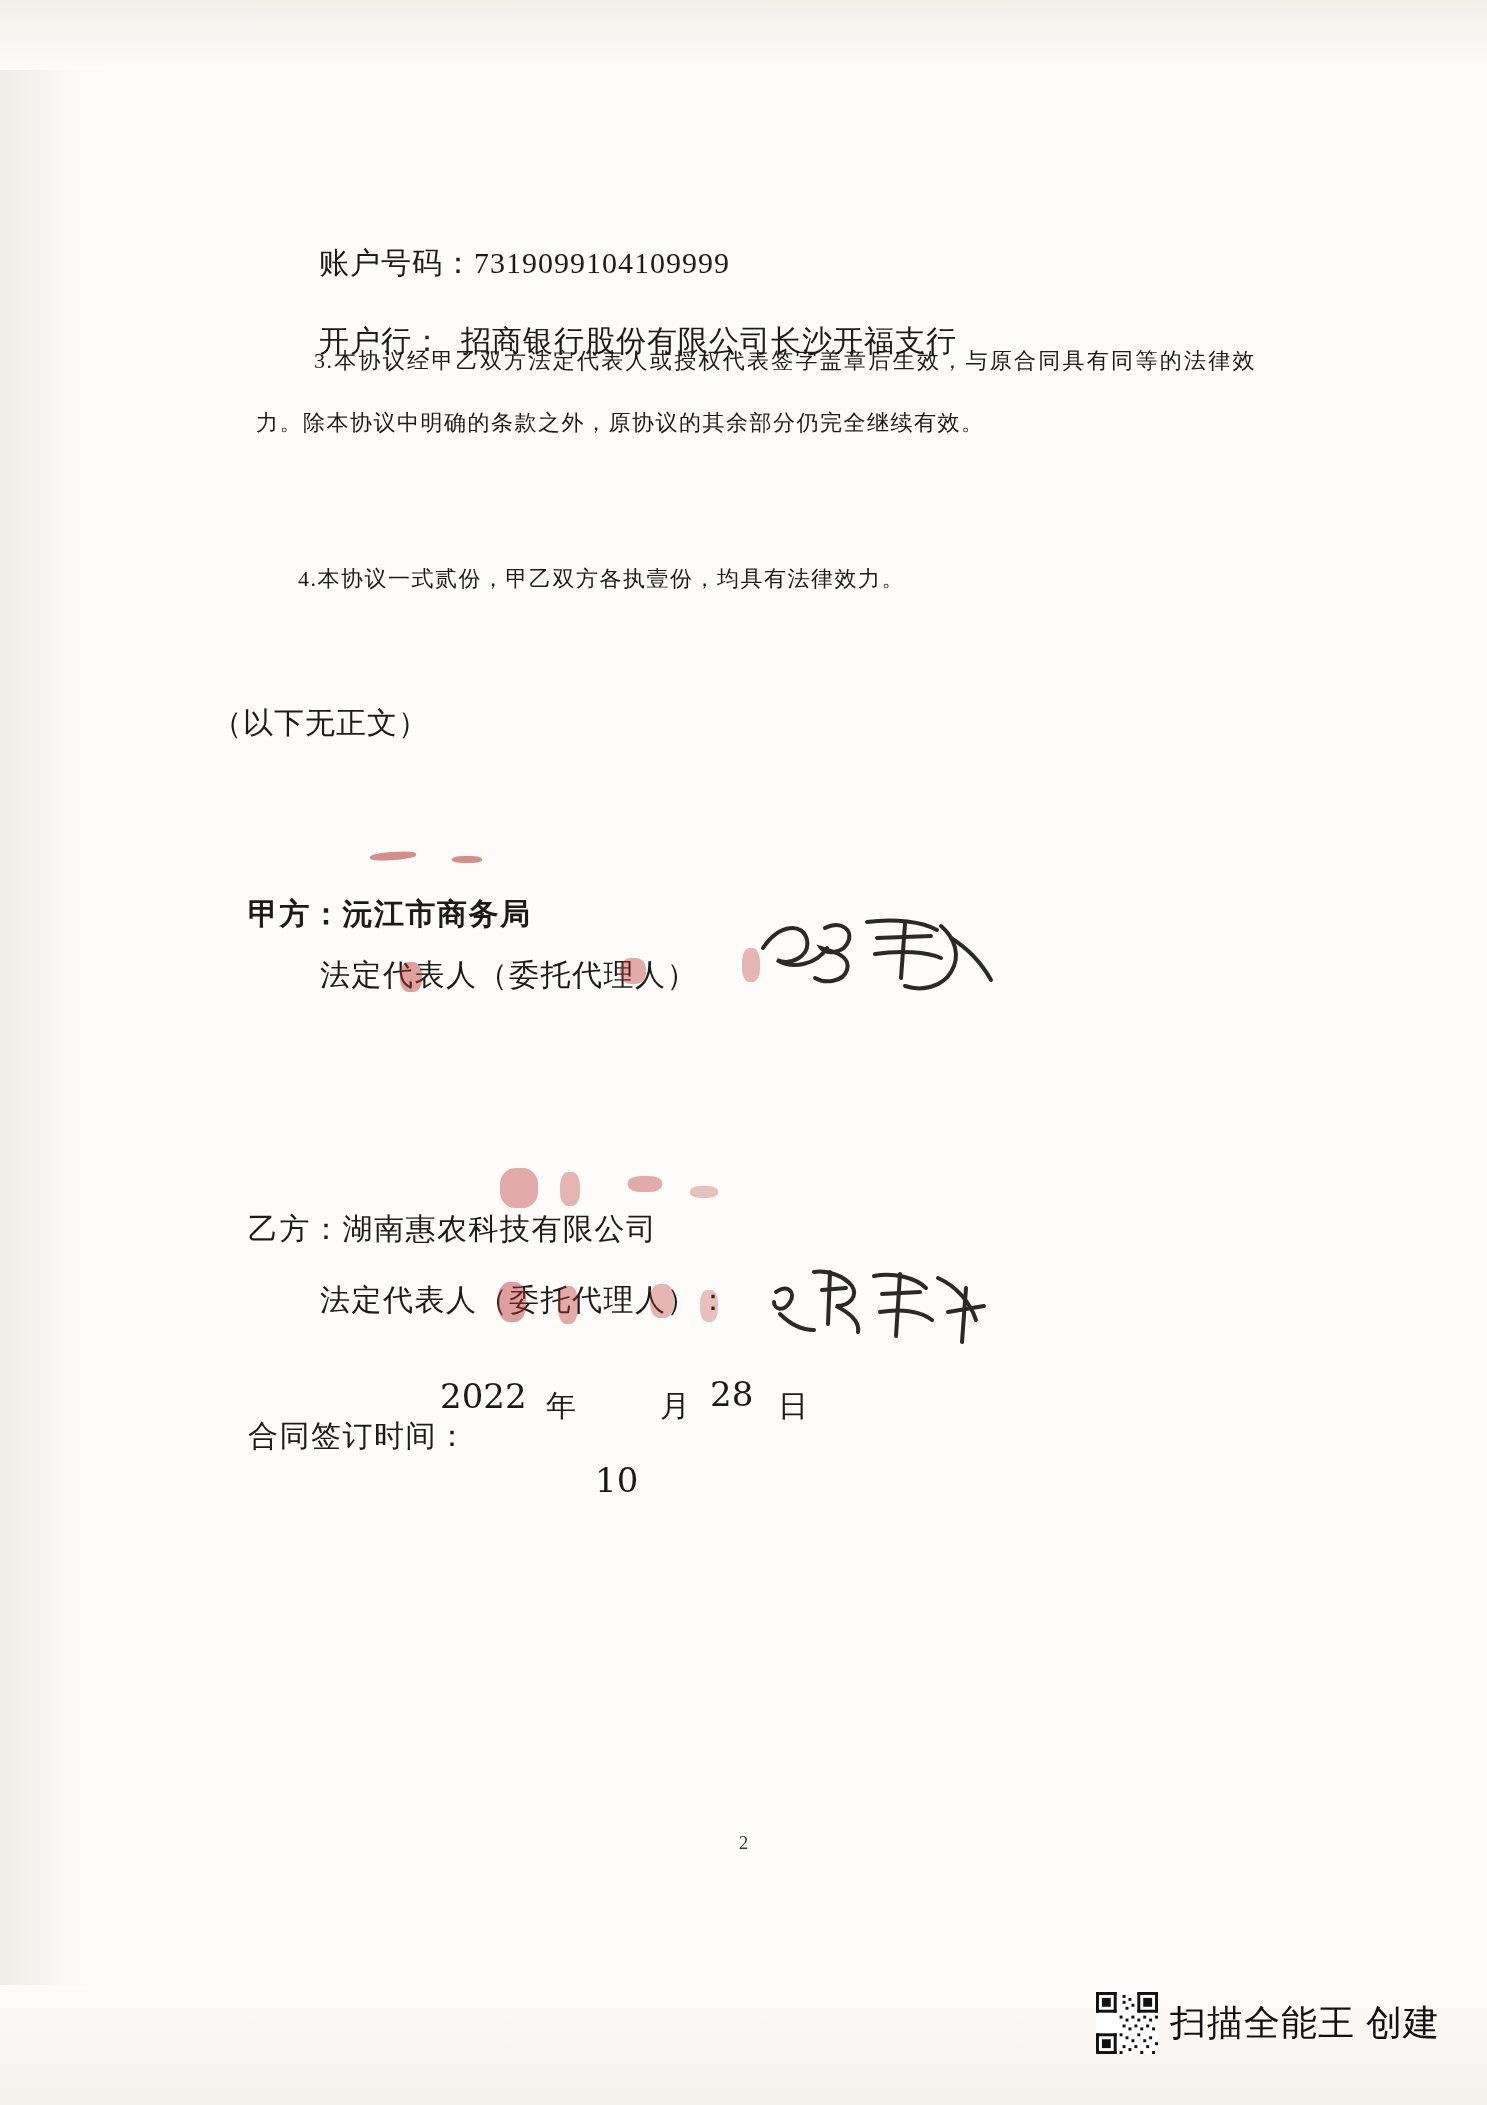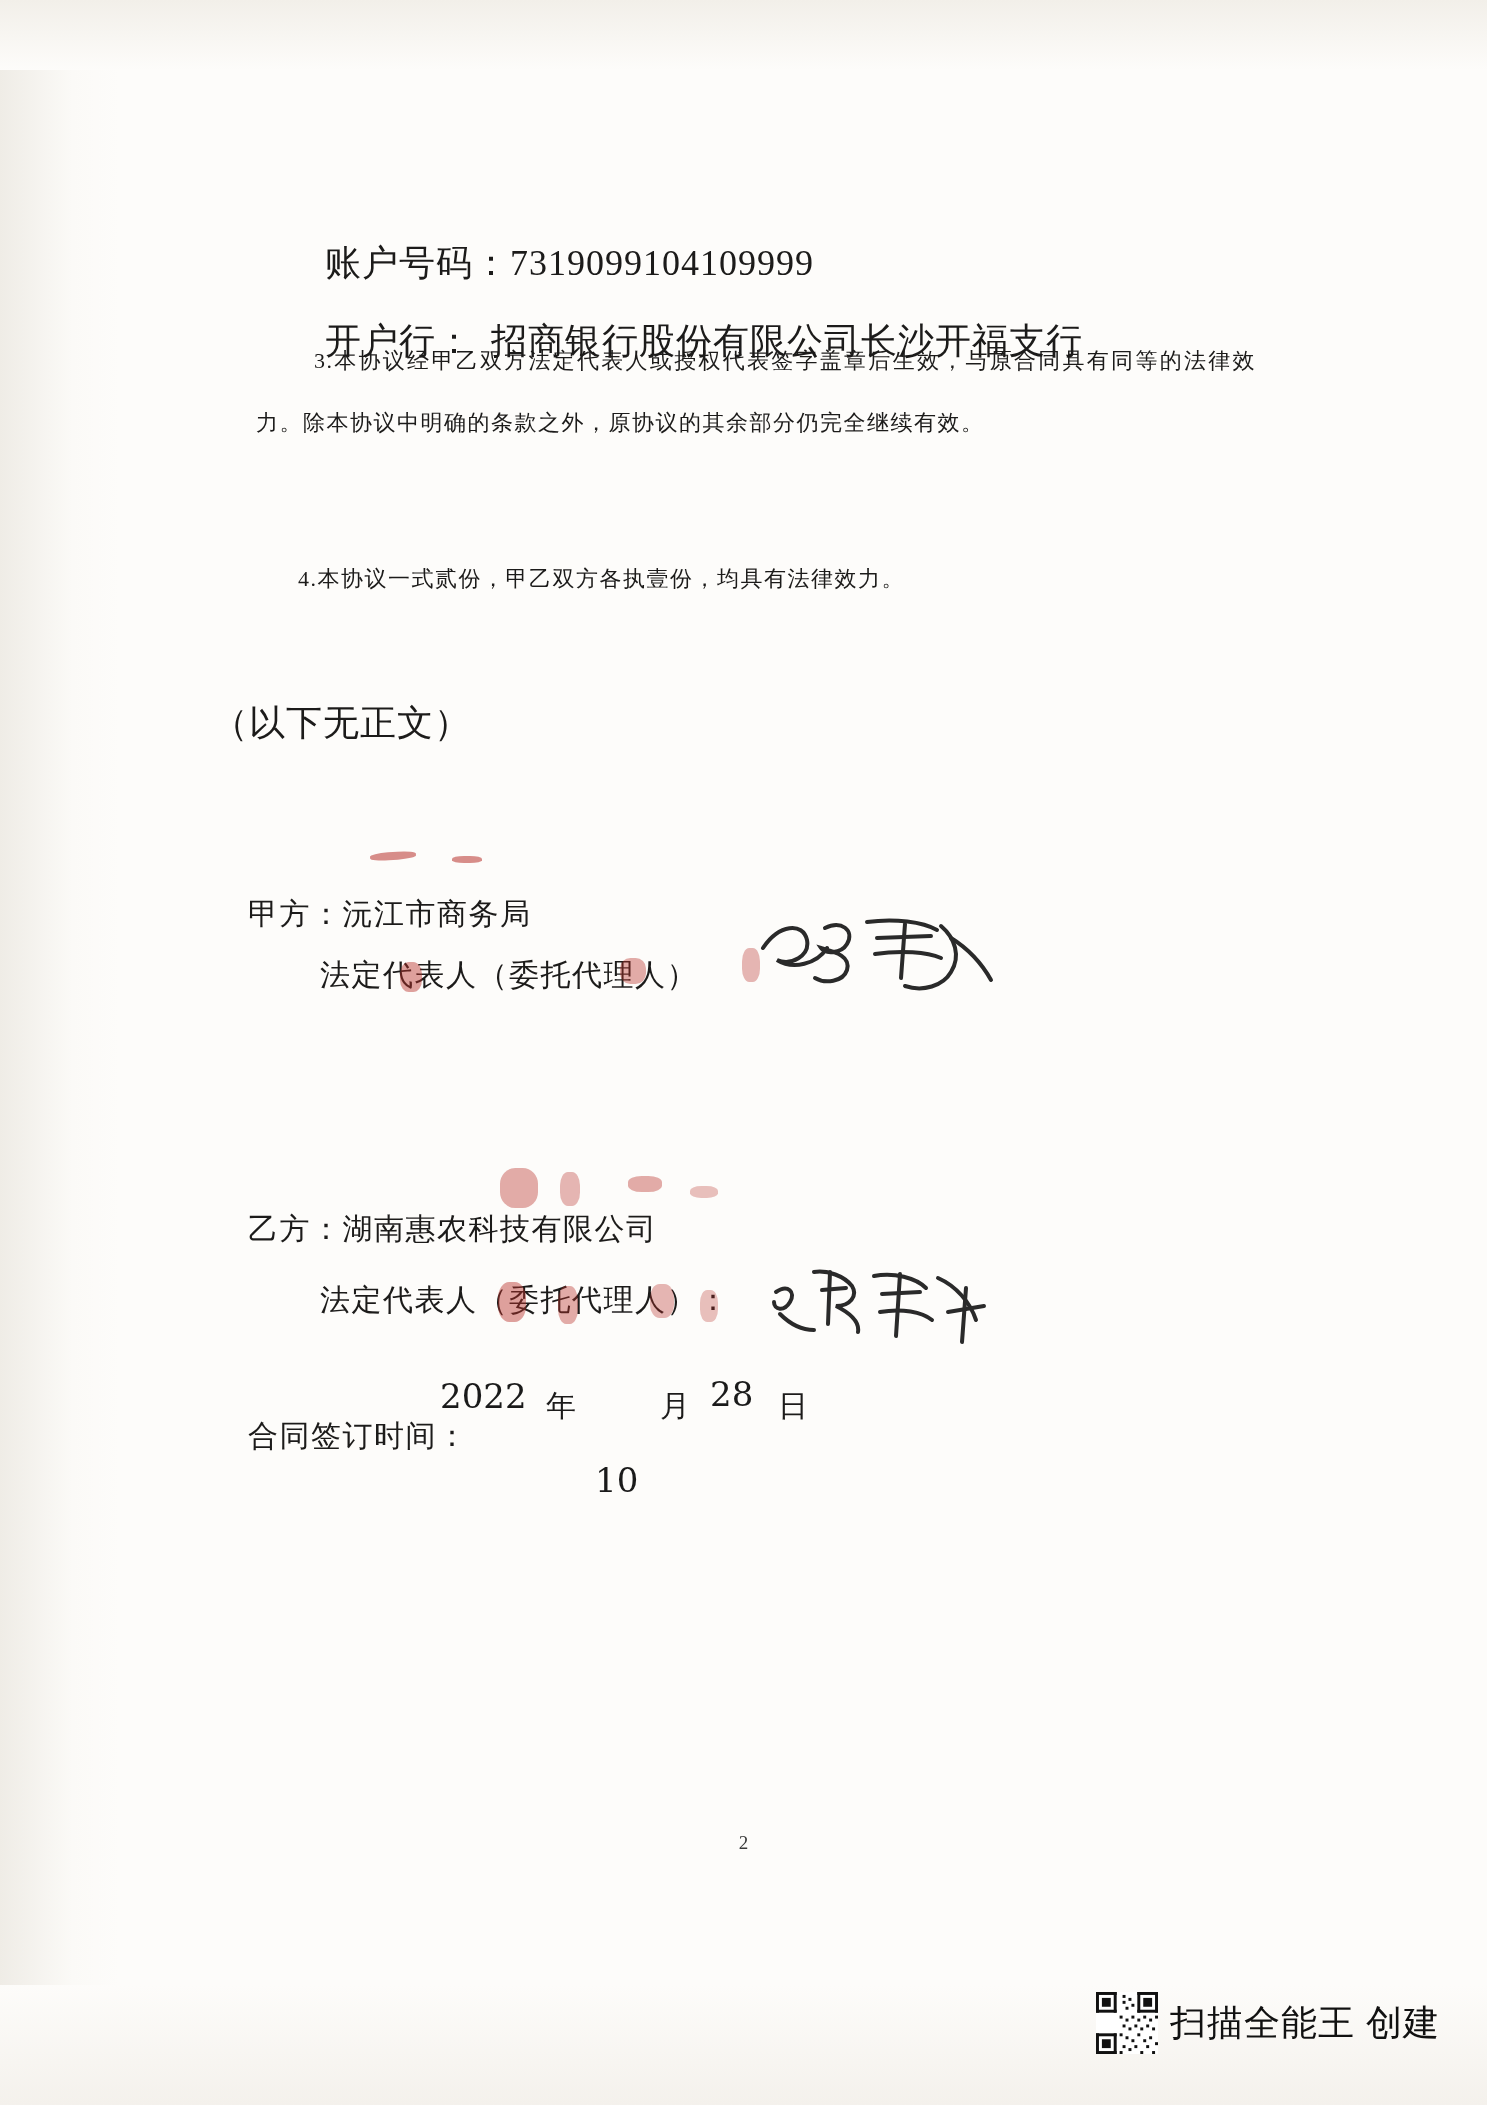--- a/index.html
+++ b/index.html
@@ -36,21 +36,21 @@
   .scan-shade-bottom {
     position: absolute;
     left: 0; bottom: 0;
     width: 1487px; height: 120px;
     background: linear-gradient(to top, #f4f1ec 0%, #fdfcfa 100%);
     pointer-events: none;
   }
   .body-text {
     position: absolute;
     color: #1c1b1a;
-    font-size: 36px;
+    font-size: 30px;
     line-height: 62px;
     letter-spacing: 1px;
     white-space: pre;
   }
   .para {
     position: absolute;
     color: #1c1b1a;
     font-size: 22px;
     line-height: 62px;
     letter-spacing: 1.5px;
@@ -130,21 +130,21 @@
   <div class="body-text" style="left:285px; top:248px;">
     <span>开户行：</span><span style="padding-left:18px;">招商银行股份有限公司长沙开福支行</span>
   </div>
 
   <div class="para" style="left:212px; top:330px; width:1000px; text-indent:58px;">3.本协议经甲乙双方法定代表人或授权代表签字盖章后生效，与原合同具有同等的法律效力。除本协议中明确的条款之外，原协议的其余部分仍完全继续有效。</div>
 
   <div class="para" style="left:196px; top:548px; width:1000px; text-indent:58px;">4.本协议一式贰份，甲乙双方各执壹份，均具有法律效力。</div>
 
   <div class="body-text" style="left:212px; top:692px;">（以下无正文）</div>
 
-  <div class="sign-line" style="left:212px; top:860px;">
+  <div class="sign-line" style="left:212px; top:860px;font-weight:bold;">
     <span>甲方：</span><span>沅江市商务局</span>
   </div>
   <div class="sign-line" style="left:320px; top:955px;">法定代表人（委托代理人）</div>
 
   <div class="stamp-mark" style="left:370px; top:852px; width:46px; height:8px; transform:rotate(-4deg);"></div>
   <div class="stamp-mark" style="left:452px; top:856px; width:30px; height:7px;"></div>
   <div class="stamp-mark" style="left:400px; top:962px; width:22px; height:30px; opacity:.45;"></div>
   <div class="stamp-mark" style="left:620px; top:958px; width:26px; height:26px; opacity:.4;"></div>
   <div class="stamp-mark" style="left:742px; top:948px; width:18px; height:34px; opacity:.35;"></div>
 

